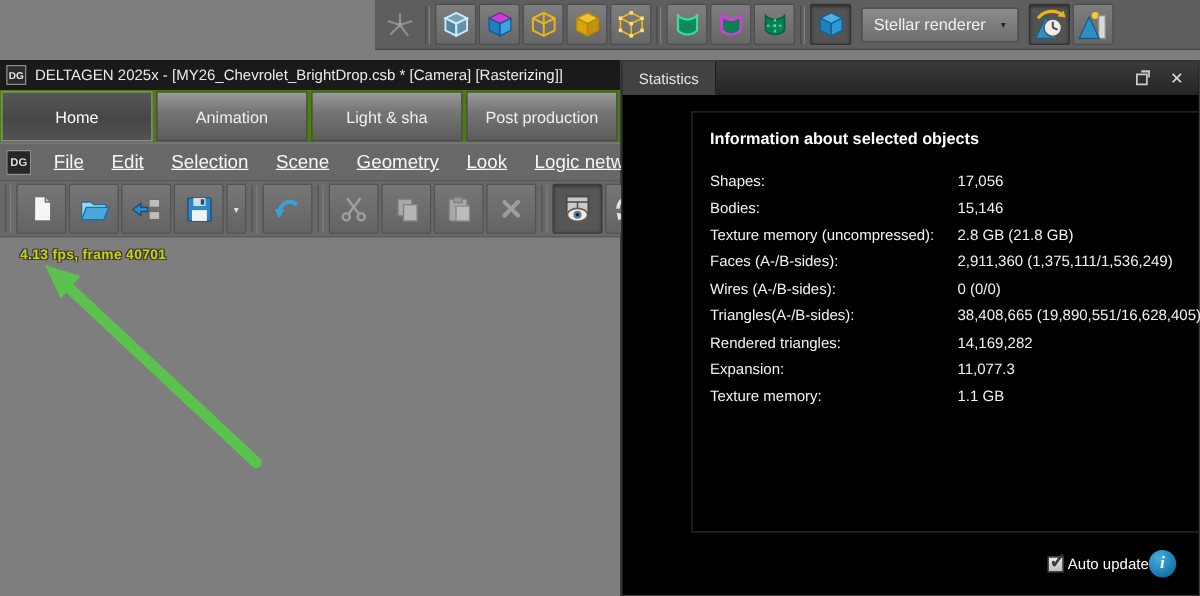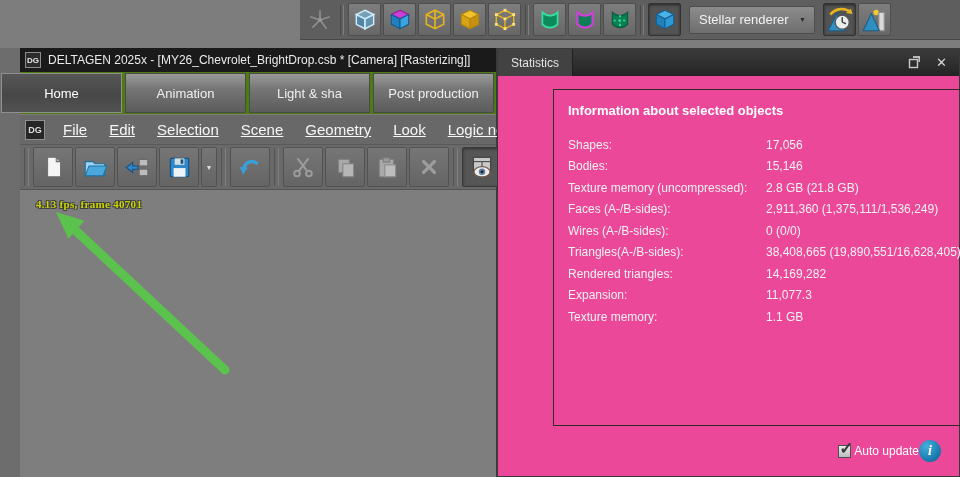--- a/index.html
+++ b/index.html
@@ -16,21 +16,21 @@
   .tt-btn.pressed{background:#535353;border-color:#323232;box-shadow:inset 0 1px 3px rgba(0,0,0,.55);}
   .tt-btn.ghost{background:transparent;border-color:transparent;}
   .tt-sep{width:4px;height:30px;margin:0 3px;border-left:1px solid #4a4a4a;border-right:1px solid #7f7f7f;flex:0 0 auto;}
   .renderer-btn{height:28px;margin:0 7px;padding:0 9px;display:flex;align-items:center;gap:12px;
     background:linear-gradient(180deg,#8c8c8c,#6e6e6e);border:1px solid #4d4d4d;border-radius:2px;
     color:#f2f2f2;font-size:13px;white-space:nowrap;flex:0 0 auto;}
   .renderer-btn .arrow{font-size:8px;color:#2a2a2a;}
 
   
   #dg-window{position:absolute;left:0;top:48px;width:497px;height:429px;background:#6d6d6d;z-index:1;
-    border-right:1px solid #3c3c3c;padding-left:20px;}
+    border-right:1px solid #3c3c3c;}
   .titlebar{height:24px;background:#1a1a1a;display:flex;align-items:center;gap:7px;padding:0 5px;}
   .dg-logo{width:16px;height:16px;background:#2c2c2c;border:1px solid #8d8d8d;color:#e6e6e6;
     font-size:8px;font-weight:bold;display:flex;align-items:center;justify-content:center;flex:0 0 auto;}
   .win-title{color:#eaeaea;font-size:12px;white-space:nowrap;}
 
   .tabs{height:42px;display:flex;gap:3px;padding:1px 2px;background:#4d7c0f;justify-content:flex-end;}
   .tab{flex:0 0 121px;display:flex;align-items:center;justify-content:center;font-size:13px;color:#efefef;
     background:linear-gradient(180deg,#9a9a9a 0%,#757575 40%,#5c5c5c 100%);border:1px solid #4a4a4a;}
   .tab.active{background:linear-gradient(180deg,#565656 0%,#474747 55%,#525252 100%);
     border:1px solid #8f8f8f;color:#ffffff;}
@@ -43,27 +43,27 @@
   .toolbar{height:46px;background:#696969;border-top:1px solid #595959;border-bottom:1px solid #545454;
     display:flex;align-items:center;padding:0 1px;}
   .tb-btn{width:40px;height:40px;margin:0 1px;border-radius:2px;flex:0 0 auto;
     background:linear-gradient(180deg,#767676,#646464);border:1px solid #525252;
     display:flex;align-items:center;justify-content:center;}
   .tb-btn.narrow{width:16px;}
   .tb-btn.pressed{background:#565656;border-color:#3b3b3b;box-shadow:inset 0 1px 3px rgba(0,0,0,.45);}
   .tb-sep{width:5px;height:38px;margin:0 3px;border-left:1px solid #525252;border-right:1px solid #7e7e7e;flex:0 0 auto;}
   .dd-arrow{font-size:8px;color:#e0e0e0;}
 
-  .viewport{position:relative;height:287px;background:#7e7e7e;overflow:hidden;font-family:Liberation Serif, serif;}
+  .viewport{position:relative;height:287px;background:#7e7e7e;overflow:hidden;}
   .fps-text{position:absolute;left:16px;top:8px;font-size:11px;font-weight:bold;letter-spacing:.3px;
     color:#c9d400;text-shadow:1px 1px 0 #3c3c3c,-1px -1px 0 #3c3c3c,1px -1px 0 #3c3c3c,-1px 1px 0 #3c3c3c;}
   .arrow-svg{position:absolute;left:0;top:0;}
 
   
-  #stats-panel{position:absolute;left:497px;top:48px;width:463px;height:429px;background:#ec4899;z-index:2;
+  #stats-panel{position:absolute;left:497px;top:48px;width:463px;height:429px;background:#000000;z-index:2;
     border:1px solid #393939;}
   .stats-header{height:27px;background:linear-gradient(180deg,#3b3b3b,#242424);display:flex;align-items:center;}
   .stats-tab{height:27px;padding:0 13px;background:#424242;color:#e3e3e3;font-size:12px;
     display:flex;align-items:center;border-right:1px solid #1f1f1f;}
   .stats-header-icons{margin-left:auto;display:flex;align-items:center;gap:15px;padding-right:12px;}
   .close-glyph{color:#d9d9d9;font-size:13px;line-height:1;}
   .stats-box{position:absolute;left:11px;top:40px;width:440px;height:337px;border:1px solid #2c2c2c;margin-left:44px;}
   .stats-heading{padding:13px 0 0 14px;font-size:13px;font-weight:bold;color:#ffffff;}
   .stats-rows{position:absolute;left:14px;top:44px;right:8px;}
   .stat-row{display:flex;height:21.5px;align-items:center;font-size:12px;color:#f2f2f2;}

